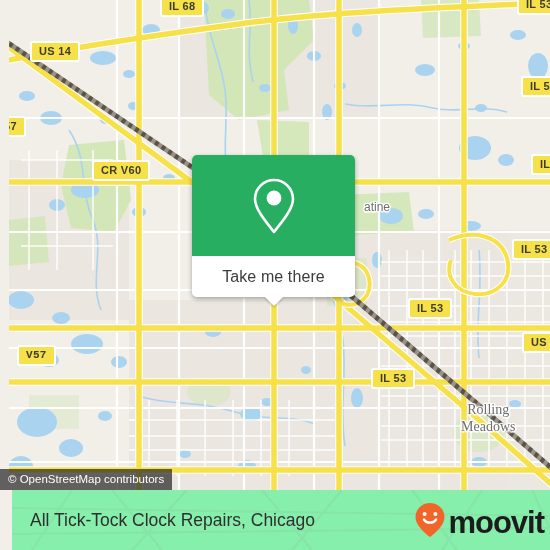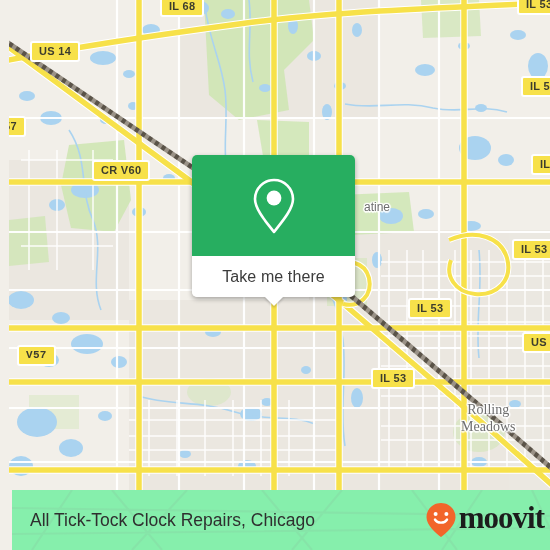--- a/index.html
+++ b/index.html
@@ -94,21 +94,21 @@
     z-index:50;
     overflow:hidden;
   }
   #bottombar-ghost{position:absolute;left:0;top:0;width:550px;height:60px;opacity:.10;}
   #biz-title{
     position:absolute;left:18px;top:50%;transform:translateY(-50%);
     color:#2f2f2f;font-size:17.5px;white-space:nowrap;
   }
   #moovit{
     position:absolute;right:18px;top:50%;transform:translateY(-50%);
-    display:flex;align-items:flex-start;gap:2px;font-family:Liberation Serif, serif;
+    display:flex;align-items:flex-end;gap:2px;
   }
   #moovit-word{
     color:#1c1c1c;font-size:31px;font-weight:bold;letter-spacing:-1px;line-height:31px;
   }
 </style>
 </head>
 <body>
 
 <div id="stage">
 
@@ -292,20 +292,21 @@
         <path d="M23 3 C12.5 3 4 11.5 4 22 C4 33 17 47 23 55 C29 47 42 33 42 22 C42 11.5 33.5 3 23 3 Z" fill="none" stroke="#ffffff" stroke-width="2.6" stroke-linejoin="round"></path>
         <circle cx="23" cy="21" r="7.4" fill="#ffffff"></circle>
       </svg>
     </div>
     <div id="card-bottom">
       <span id="card-label">Take me there</span>
       <div id="card-tail"></div>
     </div>
   </div>
 
+  <div id="osm">© OpenStreetMap contributors</div>
 
   <div id="bottombar">
     <svg id="bottombar-ghost" viewBox="0 0 550 60">
       <g stroke="#8a8a8a" stroke-width="2.2" fill="none">
         <path d="M60 0 L20 60 M100 0 L150 60 M175 0 L120 60 M250 0 L300 60 M330 0 L280 60
                  M400 0 L445 60 M470 0 L430 60 M520 0 L548 60 M0 18 L550 26 M0 44 L550 38"></path>
       </g>
     </svg>
     <div id="biz-title">All Tick-Tock Clock Repairs, Chicago</div>
     <div id="moovit">

